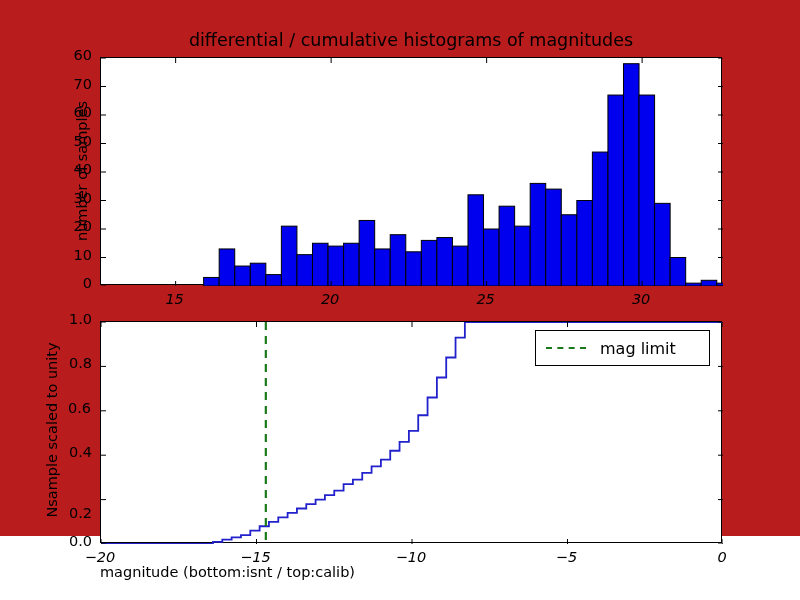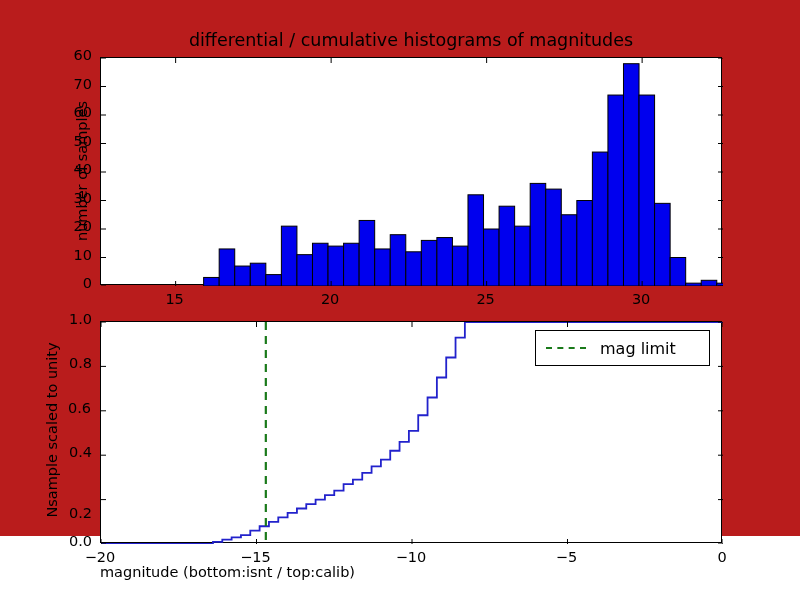--- a/index.html
+++ b/index.html
@@ -83,20 +83,21 @@
     font-size: 14.5px;
     color: #000;
     white-space: nowrap;
   }
   .tick-label {
     position: absolute;
     font-size: 14.5px;
     color: #000;
     text-align: center;
     white-space: nowrap;
+    font-style: italic;
   }
   .ytick-label {
     position: absolute;
     font-size: 14.5px;
     color: #000;
     text-align: right;
     white-space: nowrap;
   }
   .legend-box {
     position: absolute;

